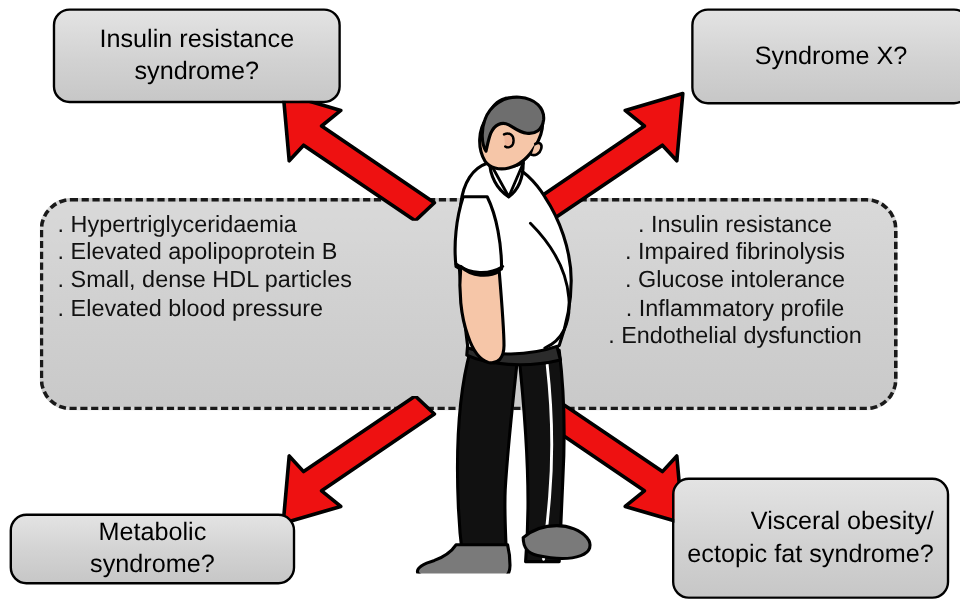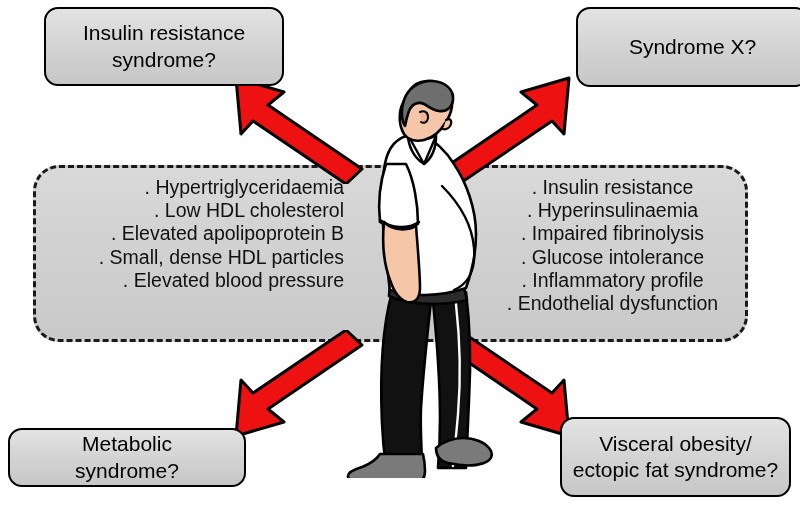--- a/index.html
+++ b/index.html
@@ -32,21 +32,21 @@
     color: #000000;
     font-size: 21px;
     line-height: 1.25;
     z-index: 6;
   }
   .label-box .txt { padding: 0 8px; white-space: pre-line; }
 
   #box-tl { left: 8px;   top: 7px;   width: 240px; height: 79px; margin-left: 36px; }
   #box-tr { left: 576px; top: 7px;   width: 233px; height: 80px; }
   #box-bl { left: 8px;   top: 428px; width: 238px; height: 59px; }
-  #box-br { left: 560px; top: 417px; width: 231px; height: 80px; }
+  #box-br { left: 560px; top: 398px; width: 231px; height: 101px; text-align: right; }
 
   
   #dashed-panel {
     position: absolute;
     left: 33px;
     top: 165px;
     width: 715px;
     height: 177px;
     box-sizing: border-box;
     border: 3px dashed #1a1a1a;
@@ -57,21 +57,21 @@
 
   .list-col {
     position: absolute;
     top: 176px;
     font-size: 19.5px;
     line-height: 23.2px;
     color: #111111;
     z-index: 3;
     white-space: nowrap;
   }
-  #list-left  { left: 48px;  width: 296px; text-align: right; }
+  #list-left  { left: 48px;  width: 296px; }
   #list-right { left: 480px; width: 265px; text-align: center; }
   .list-col .row { display: block; }
 
   
   .arrow { position: absolute; z-index: 4; }
   #arrow-tl { left: 228px; top: 72px;  width: 145px; height: 112px; }
   #arrow-tr { left: 432px; top: 72px;  width: 145px; height: 112px; }
   #arrow-bl { left: 228px; top: 330px; width: 145px; height: 112px; }
   #arrow-br { left: 432px; top: 330px; width: 145px; height: 112px; }
 
@@ -87,29 +87,27 @@
 </style>
 </head>
 <body>
 
 <div id="canvas">
 
   <div id="dashed-panel"></div>
 
   <div id="list-left" class="list-col">
     <span class="row">. Hypertriglyceridaemia</span>
-    <span class="row">. Low HDL cholesterol</span>
     <span class="row">. Elevated apolipoprotein B</span>
     <span class="row">. Small, dense HDL particles</span>
     <span class="row">. Elevated blood pressure</span>
   </div>
 
   <div id="list-right" class="list-col">
     <span class="row">. Insulin resistance</span>
-    <span class="row">. Hyperinsulinaemia</span>
     <span class="row">. Impaired fibrinolysis</span>
     <span class="row">. Glucose intolerance</span>
     <span class="row">. Inflammatory profile</span>
     <span class="row">. Endothelial dysfunction</span>
   </div>
 
   <svg id="arrow-tl" class="arrow" viewBox="0 0 145 112">
     <polygon points="8,6 56,20 40,33 134,97 118,112 25,49 13,62" fill="#ee1111" stroke="#000000" stroke-width="3" stroke-linejoin="round"></polygon>
   </svg>
 

